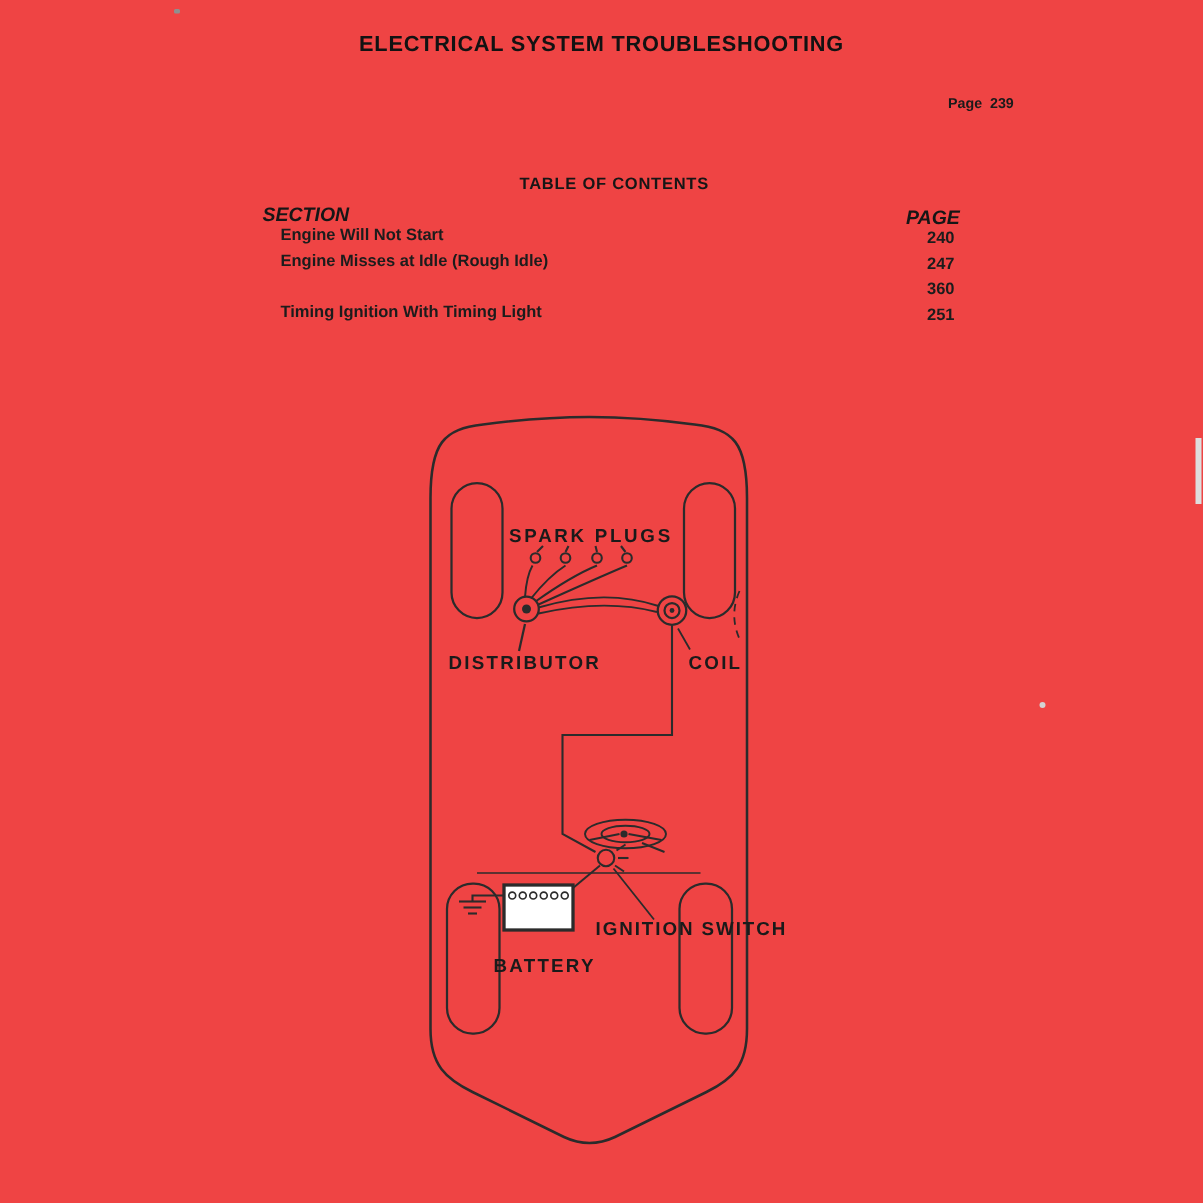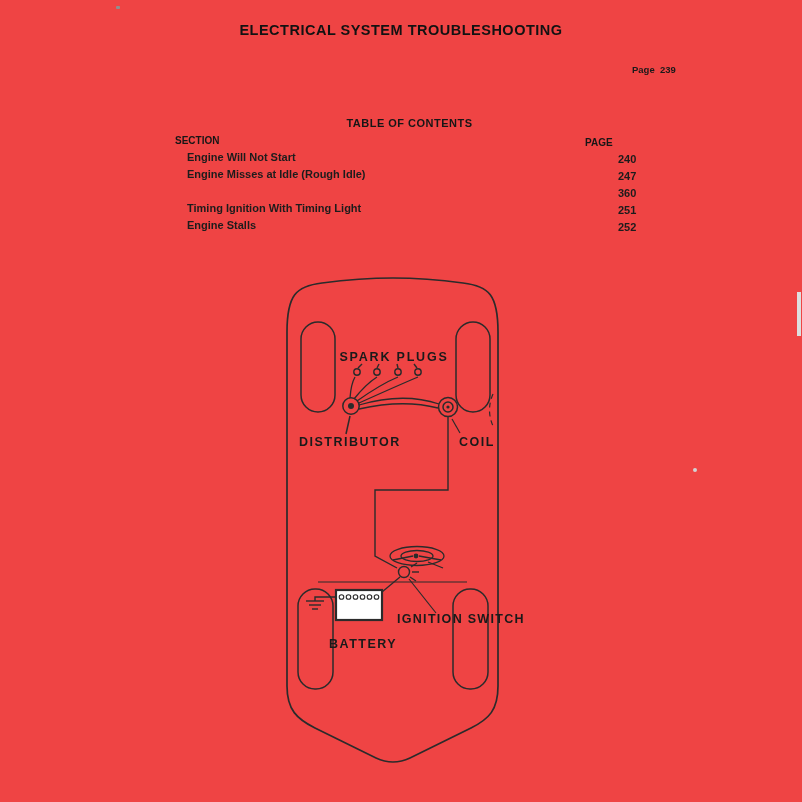--- a/index.html
+++ b/index.html
@@ -17,22 +17,22 @@
   }
   .section-title{
     position:absolute;left:0;right:0;top:91px;text-align:center;
     font-size:11px;font-weight:bold;letter-spacing:0.5px;
   }
   .toc-title{
     position:absolute;left:0;right:0;top:117px;text-align:center;
     font-size:11px;font-weight:bold;letter-spacing:0.5px;margin-left:17px;
   }
   .toc{position:absolute;left:175px;top:135px;width:480px;}
-  .toc-head{position:relative;height:15px;font-size:10px;font-weight:bold;}
-  .toc-head .page-h{position:absolute;left:410px;top:2px;}
+  .toc-head{position:relative;height:15px;font-size:13px;font-weight:bold;font-style:italic;}
+  .toc-head .page-h{position:absolute;left:429px;top:2px;}
   .toc-row{position:relative;height:17px;font-size:11px;font-weight:bold;color:#1c1c1c;}
   .toc-row .sec{position:absolute;left:0;top:1px;white-space:nowrap;padding-left:12px;}
   .toc-row .pg{position:absolute;left:443px;top:3px;}
   .diagram-svg{position:absolute;left:0;top:0;}
   .dlabel{
     font-family:"Liberation Sans",sans-serif;font-weight:bold;font-size:12.5px;
     fill:#1a1a1a;
   }
   .speck1{position:absolute;left:116px;top:6px;width:4px;height:3px;background:#8f8f8f;border-radius:1px;}
   .speck2{position:absolute;left:797px;top:292px;width:4px;height:44px;background:#dedede;}
@@ -59,24 +59,20 @@
     <div class="toc-row">
       <span class="sec">Engine Misses at Idle (Rough Idle)</span>
       <span class="pg">247</span>
     </div>
     <div class="toc-row">
       <span class="pg">360</span>
     </div>
     <div class="toc-row">
       <span class="sec">Timing Ignition With Timing Light</span>
       <span class="pg">251</span>
-    </div>
-    <div class="toc-row">
-      <span class="sec">Engine Stalls</span>
-      <span class="pg">252</span>
     </div>
   </div>
 
   <svg class="diagram-svg" width="802" height="802" viewBox="0 0 802 802">
 
     <g fill="none" stroke="#2b2b2b" stroke-width="1.7">
       <path d="M287,332 C287,295 296,286 322,283 Q360,278 393,278 Q426,278 463,283
                C489,286 498,295 498,332 L498,686 C498,710 489,719 471,728 L410,758
                Q393,766 376,758 L315,728 C297,719 287,710 287,686 Z"></path>
     </g>

